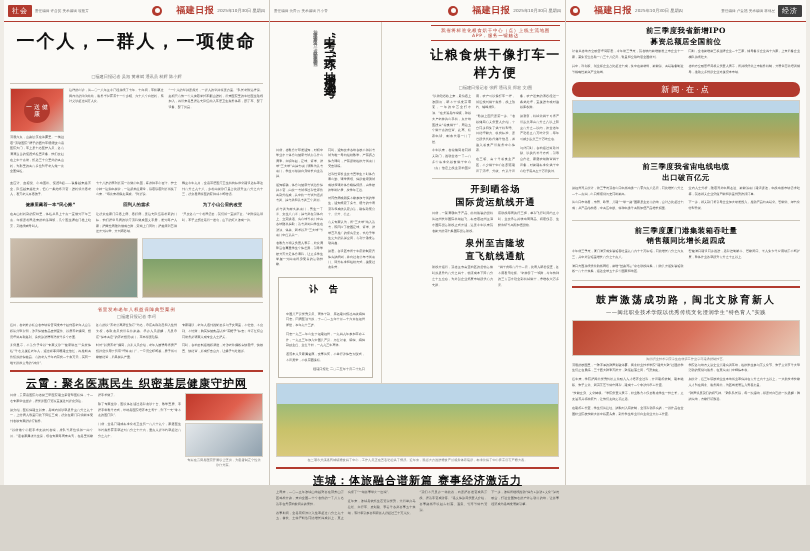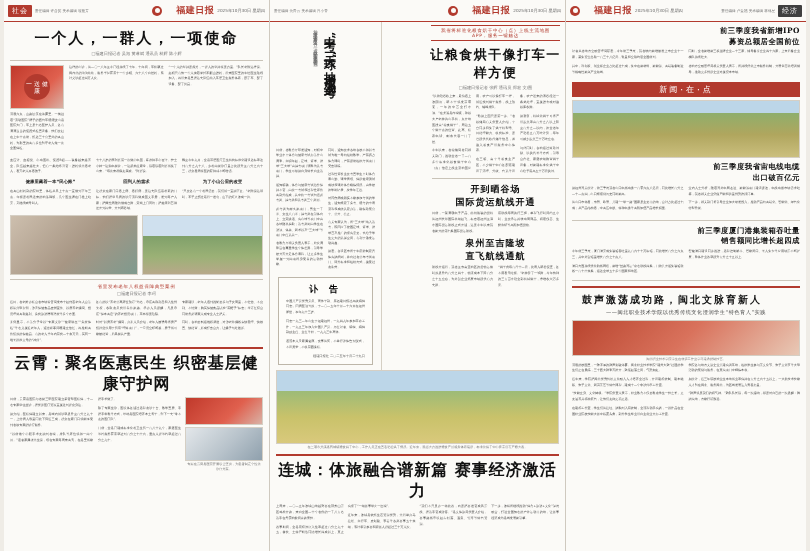--- a/index.html
+++ b/index.html
@@ -4,21 +4,21 @@
 <style>
   html,body{margin:0;padding:0;}
   body{
     width:810px;height:551px;
     background:#d8d4cc;
     font-family:"DejaVu Sans","Liberation Sans",sans-serif;
     overflow:hidden;
   }
   .page{
     position:relative;
-    width:810px;height:551px;
+    width:810px;height:485px;
     background:#efece6;
     box-sizing:border-box;
   }
   
   .col{position:absolute;top:0;bottom:0;background:#fbfaf7;}
   .colA{left:4px;width:265px;border-right:1px solid #cfc9bf;}
   .colB{left:270px;width:295px;border-right:1px solid #cfc9bf;}
   .colC{left:566px;width:240px;}
 
   
@@ -49,23 +49,23 @@
   .logo-txt{
     font-family:"DejaVu Serif","Liberation Serif",serif;
     font-size:9px;font-weight:bold;color:#b23a2e;letter-spacing:0.5px;
   }
 
   
   .hl{
     font-family:"DejaVu Serif","Liberation Serif",serif;
     font-weight:bold;text-align:center;color:#111;
   }
-  .hl-xl{font-size:15px;letter-spacing:2px;margin:7px 0 3px;}
+  .hl-xl{font-size:18px;letter-spacing:2px;margin:7px 0 21px;}
   .hl-lg{font-size:13px;letter-spacing:1.5px;margin:5px 0 3px;}
-  .hl-md{font-size:16px;letter-spacing:1px;margin:4px 8px 2px;}
+  .hl-md{font-size:11px;letter-spacing:1px;margin:4px 8px 2px;text-decoration:underline;}
   .hl-sm{font-size:9px;letter-spacing:1px;margin:3px 0 2px;}
   .kicker{font-size:4.6px;color:#b23a2e;text-align:center;letter-spacing:.6px;margin:2px 0;}
   .subhl{font-size:5.2px;color:#444;text-align:center;letter-spacing:.5px;margin:2px 0 4px;}
   .byline{font-size:4.2px;color:#777;text-align:center;margin:2px 0 4px;}
   .rule{height:1px;background:#c9c3b8;margin:4px 6px;}
 
   
   .body{padding:0 6px;}
   .cols2{column-count:2;column-gap:5px;}
   .cols3{column-count:3;column-gap:5px;}
@@ -117,40 +117,40 @@
     font-size:12px;color:#b23a2e;font-weight:bold;text-align:center;letter-spacing:2px;
   }
   .feature-sub{font-size:3.6px;color:#8a6a44;text-align:center;line-height:1.6;margin-top:2px;}
 
   
   .notice{
     margin:5px 8px;border:1px solid #bdb6a9;background:#fdfcf9;padding:5px 7px;
   }
   .notice-title{
     font-family:"DejaVu Serif","Liberation Serif",serif;
-    font-size:9px;text-align:center;letter-spacing:4px;font-weight:bold;margin-bottom:3px;
+    font-size:9px;text-align:center;letter-spacing:4px;font-weight:bold;margin-bottom:16px;
   }
   .notice-sign{font-size:3.2px;color:#555;text-align:right;line-height:1.7;margin-top:3px;}
 
   
   .rband{
-    background:#b23a2e;color:#fff;font-family:Liberation Mono, monospace;
-    font-size:8px;letter-spacing:2px;text-align:center;padding:2px 0;margin:4px 6px 3px;
+    background:#b23a2e;color:#fff;font-family:Liberation Serif, serif;
+    font-size:8px;letter-spacing:2px;text-align:center;padding:2px 0;margin:4px 6px 3px;border-radius:7px;
   }
   .hl-r{
     font-family:"DejaVu Serif","Liberation Serif",serif;font-weight:bold;
-    font-size:7.4px;line-height:1.45;text-align:right;color:#111;margin:4px 6px 2px;
+    font-size:7.4px;line-height:1.45;text-align:center;color:#111;margin:4px 6px 2px;
     letter-spacing:.5px;
   }
   .rsep{height:1px;background:#ccc6bb;margin:5px 6px;}
 
   
   .bottom-hl{
     font-family:"DejaVu Serif","Liberation Serif",serif;font-weight:bold;
-    font-size:12.5px;letter-spacing:2px;color:#111;margin:5px 16px 2px;
+    text-align:center;font-size:12.5px;letter-spacing:2px;color:#111;margin:5px 8px 2px;
   }
   .divider-thick{height:2px;background:#b23a2e;margin:4px 6px 2px;}
   .badge-round{
     width:26px;height:26px;border-radius:50%;background:#b23a2e;color:#fff;
     font-size:6px;display:flex;align-items:center;justify-content:center;text-align:center;
     line-height:1.2;
   }
 </style>
 </head>
 <body>

